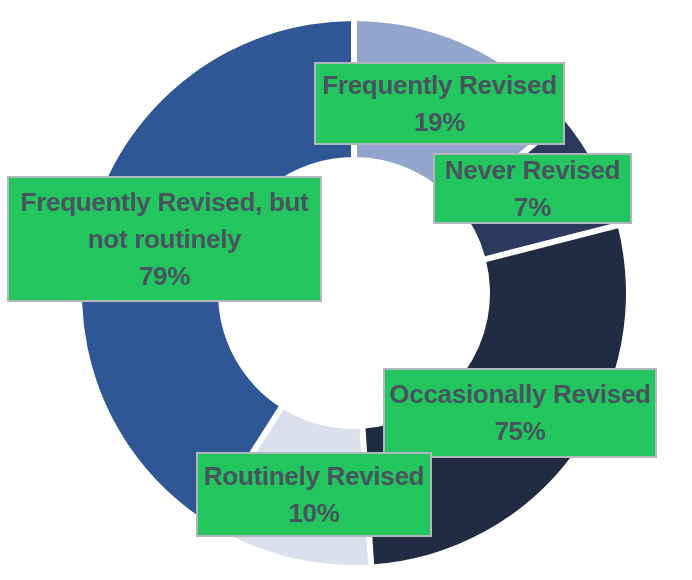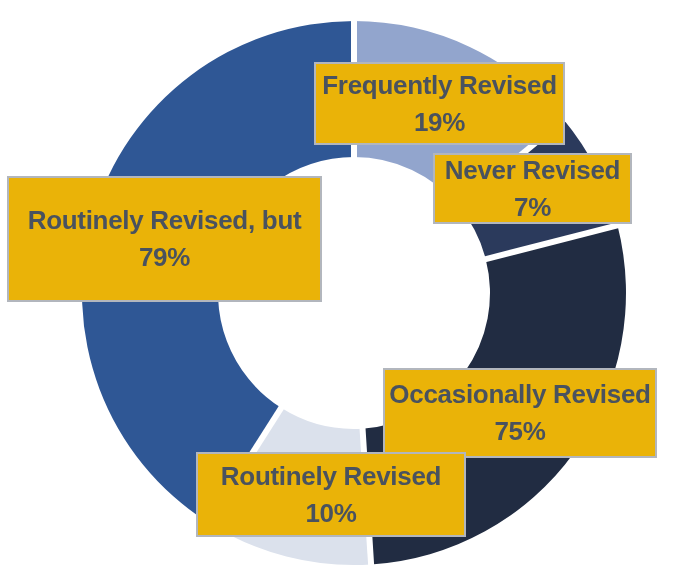--- a/index.html
+++ b/index.html
@@ -16,39 +16,39 @@
     overflow: hidden;
   }
   .donut-svg {
     position: absolute;
     left: 0;
     top: 0;
   }
   .label-box {
     position: absolute;
     box-sizing: border-box;
-    background: #eab308;
+    background: #22c55e;
     border: 2px solid #b2b6bd;
     color: #49525f;
     font-weight: bold;
     font-size: 26px;
     line-height: 37px;
     letter-spacing: -0.3px;
     text-align: center;
     display: flex;
     flex-direction: column;
     justify-content: center;
     white-space: nowrap;
   }
   .label-box span { display: block; }
   .box-frequently  { left: 314px; top:  62px; width: 251px; height:  83px; z-index: 2; }
   .box-never       { left: 433px; top: 153px; width: 199px; height:  71px; z-index: 3; }
   .box-sometimes   { left:   7px; top: 176px; width: 315px; height: 126px; z-index: 2; }
   .box-occasionally{ left: 383px; top: 368px; width: 274px; height:  90px; z-index: 2; }
-  .box-routinely   { left: 196px; top: 452px; width: 270px; height:  85px; z-index: 3; }
+  .box-routinely   { left: 196px; top: 452px; width: 236px; height:  85px; z-index: 3; }
 </style>
 </head>
 <body>
 
 <div class="stage">
 
   <svg class="donut-svg" id="donut" width="692" height="580" viewBox="0 0 692 580">
       <path d="M 354.00 21.00 A 272 272 0 0 1 563.58 119.62 L 458.79 206.31 A 136 136 0 0 0 354.00 157.00 Z" fill="#92a5cd"></path>
       <path d="M 563.58 119.62 A 272 272 0 0 1 617.45 225.36 L 485.73 259.18 A 136 136 0 0 0 458.79 206.31 Z" fill="#2b3a5c"></path>
       <path d="M 617.45 225.36 A 272 272 0 0 1 371.08 564.46 L 362.54 428.73 A 136 136 0 0 0 485.73 259.18 Z" fill="#212c42"></path>
@@ -65,21 +65,22 @@
     <span>Frequently Revised</span>
     <span>19%</span>
   </div>
 
   <div class="label-box box-never">
     <span>Never Revised</span>
     <span>7%</span>
   </div>
 
   <div class="label-box box-sometimes">
-    <span>Routinely Revised, but</span>
+    <span>Frequently Revised, but</span>
+    <span>not routinely</span>
     <span>79%</span>
   </div>
 
   <div class="label-box box-occasionally">
     <span>Occasionally Revised</span>
     <span>75%</span>
   </div>
 
   <div class="label-box box-routinely">
     <span>Routinely Revised</span>

